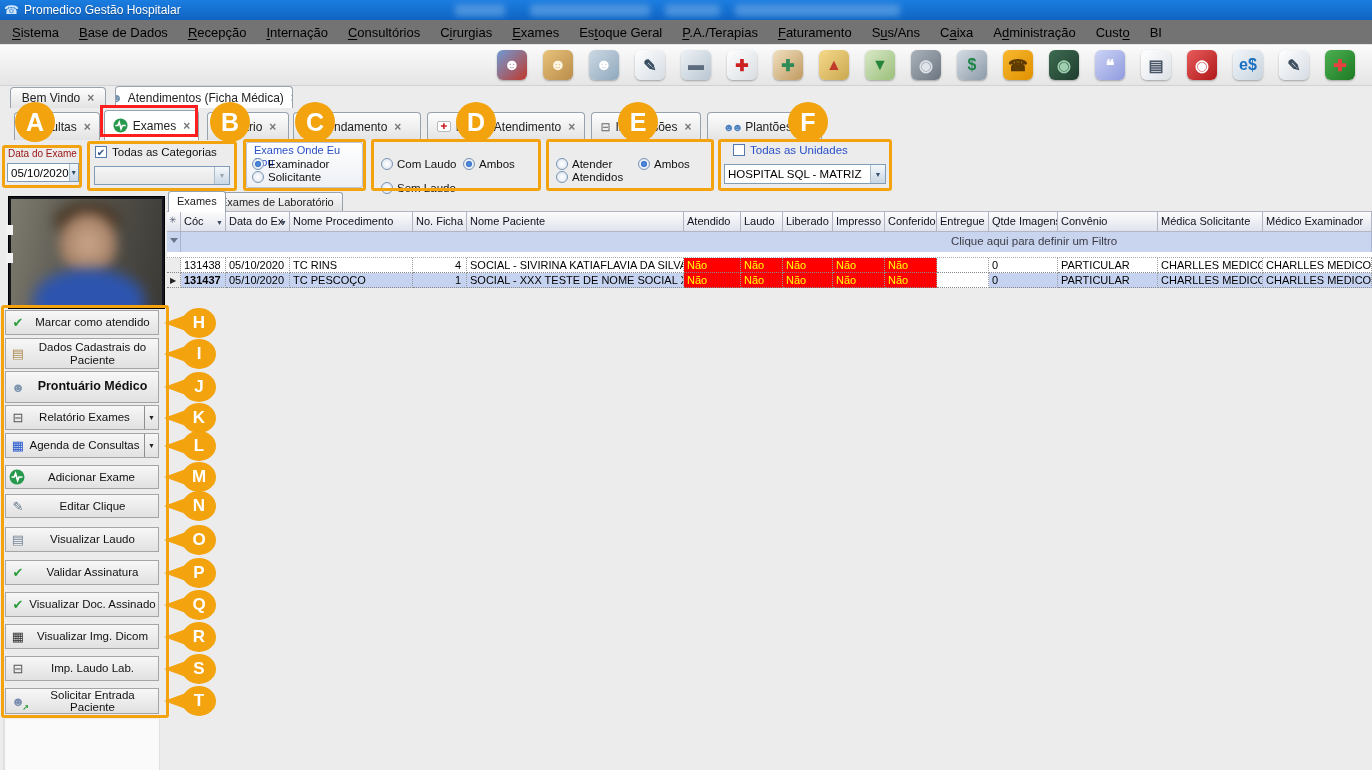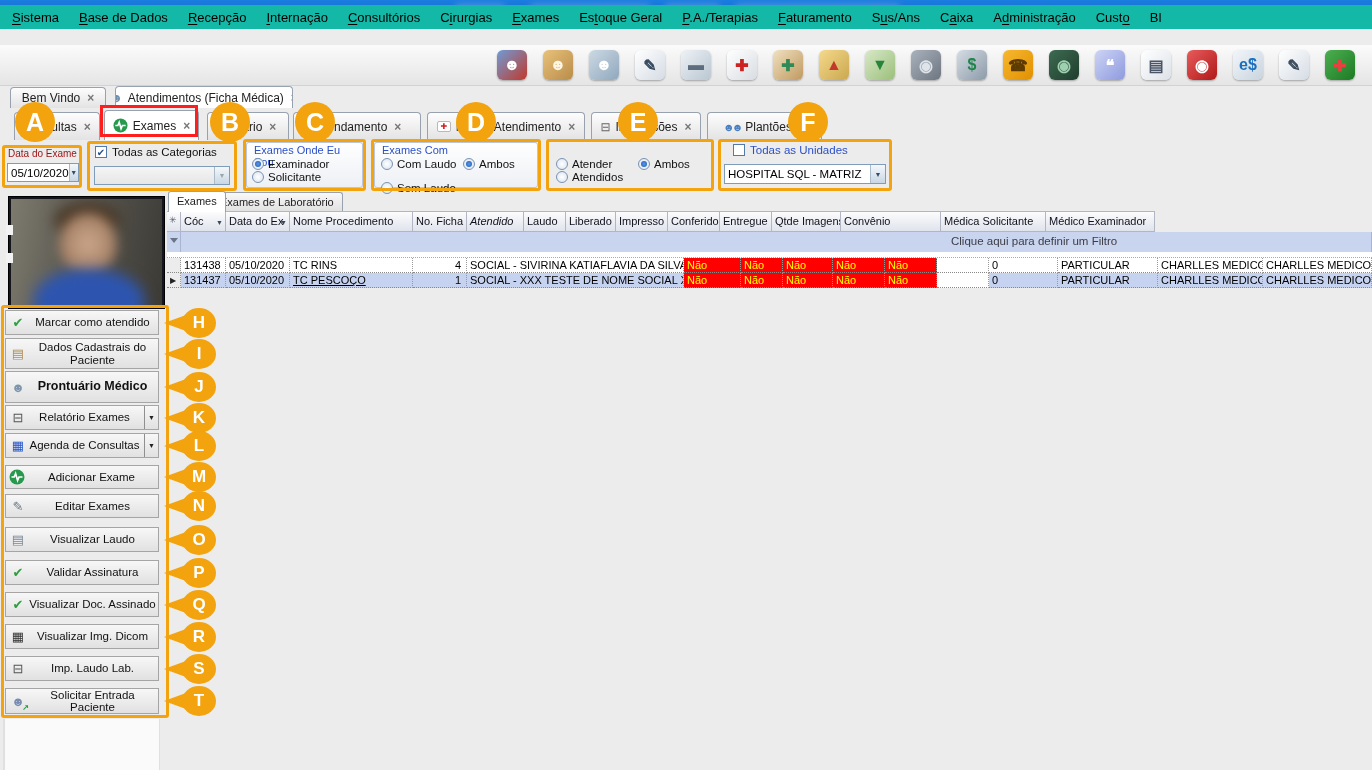--- a/index.html
+++ b/index.html
@@ -4,21 +4,21 @@
 <style>
 *{margin:0;padding:0;box-sizing:border-box}
 body{margin:0;font-family:"Liberation Sans",sans-serif;background:#888}
 #root{position:relative;width:1372px;height:770px;background:#ececec;overflow:hidden;font-size:12px;color:#111}
 
 .titlebar{position:absolute;left:0;top:0;width:1372px;height:20px;background:linear-gradient(#1b7de0,#0f64c2);color:#fff;display:flex;align-items:center;padding-left:4px}
 .ticon{color:#cfe5fb;font-size:12px;margin-right:5px}
 .title-text{font-size:12px;text-shadow:0 1px 1px rgba(0,0,0,.3)}
 .redact{position:absolute;top:4px;height:12px;background:#4e96e0;filter:blur(3px);border-radius:3px;opacity:.95}
 
-.menubar{position:absolute;left:0;top:5px;width:1372px;height:25px;background:#14b8a6;display:flex;align-items:center;padding-left:2px;border-bottom:1px solid #e5e5e5}
+.menubar{position:absolute;left:0;top:20px;width:1372px;height:25px;background:#737373;display:flex;align-items:center;padding-left:2px;border-bottom:1px solid #e5e5e5}
 .menu-item{padding:0 10px;font-size:13px;color:#000;white-space:nowrap}
 
 .toolbar{position:absolute;left:0;top:45px;width:1372px;height:41px;background:linear-gradient(#fbfbfb,#e5e5e5);border-bottom:1px solid #d2d2d2;display:flex;align-items:center;gap:16px;padding-left:497px}
 .tbicon{width:30px;height:30px;border-radius:6px;font-size:16px;font-weight:bold;display:flex;align-items:center;justify-content:center;box-shadow:0 1px 2px rgba(0,0,0,.3);flex:0 0 auto}
 
 .wrow{position:absolute;left:0;top:86px;width:1372px;height:22px}
 .mrow{position:absolute;left:0;top:108px;width:1372px;height:32px}
 .wtab,.mtab{position:absolute;background:linear-gradient(#fdfdfd,#e3e3e3);border:1px solid #98a2ae;border-bottom:none;border-radius:4px 4px 0 0;display:flex;align-items:center;gap:5px;font-size:12px;color:#222;padding:0 6px;justify-content:center;white-space:nowrap;overflow:hidden}
 .wtab{top:1px;height:21px}
 .wtab.active{background:#fff;top:0;height:22px;z-index:2}
@@ -212,23 +212,20 @@
   <div class="ropt" style="left:252px;top:158px">
     <span class="radio on"></span>
     <span>Examinador</span>
   </div>
   <div class="ropt" style="left:252px;top:171px">
     <span class="radio"></span>
     <span>Solicitante</span>
   </div>
   <div class="obox" style="left:243px;top:139px;width:123px;height:52px"></div>
 
-  <div class="gbox" style="left:374px;top:142px;width:164px;height:46px">
-    <div class="gbox-title">Exames Com</div>
-  </div>
   <div class="ropt" style="left:381px;top:158px">
     <span class="radio"></span>
     <span>Com Laudo</span>
   </div>
   <div class="ropt" style="left:381px;top:182px">
     <span class="radio"></span>
     <span>Sem Laudo</span>
   </div>
   <div class="ropt" style="left:463px;top:158px">
     <span class="radio on"></span>
@@ -272,21 +269,22 @@
   <div class="gtab active" style="left:168px;top:191px"><span>Exames</span></div>
   <div class="gtab" style="left:211px;top:192px"><span>Exames de Laboratório</span></div>
 
   <div id="exams-grid">
       <div class="grid-row" style="top: 211px;">
         <div class="gh ind" style="width: 14px;">✳</div>
         <div class="gh" style="width: 45px;">Cóc<span class="sort-arrow">▼</span></div>
         <div class="gh" style="width: 64px;">Data do Ex<span class="sort-arrow">▼</span></div>
         <div class="gh" style="width: 123px;">Nome Procedimento</div>
         <div class="gh" style="width: 54px;">No. Ficha</div>
-        <div class="gh" style="width: 57px; font-style: italic;">Atendido</div>
+        <div class="gh" style="width: 217px;">Nome Paciente</div>
+        <div class="gh" style="width: 57px;">Atendido</div>
         <div class="gh" style="width: 42px;">Laudo</div>
         <div class="gh" style="width: 50px;">Liberado</div>
         <div class="gh" style="width: 52px;">Impresso</div>
         <div class="gh" style="width: 52px;">Conferido</div>
         <div class="gh" style="width: 52px;">Entregue</div>
         <div class="gh" style="width: 69px;">Qtde Imagens</div>
         <div class="gh" style="width: 100px;">Convênio</div>
         <div class="gh" style="width: 105px;">Médica Solicitante</div>
         <div class="gh" style="width: 109px;">Médico Examinador</div>
       </div>
@@ -311,23 +309,23 @@
         <div class="gc flag-nao" style="width: 52px;">Não</div>
         <div class="gc flag-nao" style="width: 52px;">Não</div>
         <div class="gc flag-empty" style="width: 52px;"></div>
         <div class="gc" style="width: 69px;">0</div>
         <div class="gc" style="width: 100px;">PARTICULAR</div>
         <div class="gc" style="width: 105px;">CHARLLES MEDICO</div>
         <div class="gc" style="width: 109px;">CHARLLES MEDICO</div>
       </div>
       <div class="grid-row data-row selected" style="top: 273px;">
         <div class="gc ind" style="width: 14px;">▶</div>
-        <div class="gc" style="width: 45px;">131437</div>
+        <div class="gc" style="width: 45px; font-weight: bold;">131437</div>
         <div class="gc" style="width: 64px;">05/10/2020</div>
-        <div class="gc" style="width: 123px; text-decoration: underline;">TC PESCOÇO</div>
+        <div class="gc" style="width: 123px;">TC PESCOÇO</div>
         <div class="gc ar" style="width: 54px;">1</div>
         <div class="gc" style="width: 217px;">SOCIAL - XXX TESTE DE NOME SOCIAL XXX</div>
         <div class="gc flag-nao" style="width: 57px;">Não</div>
         <div class="gc flag-nao" style="width: 42px;">Não</div>
         <div class="gc flag-nao" style="width: 50px;">Não</div>
         <div class="gc flag-nao" style="width: 52px;">Não</div>
         <div class="gc flag-nao" style="width: 52px;">Não</div>
         <div class="gc flag-empty" style="width: 52px;"></div>
         <div class="gc" style="width: 69px;">0</div>
         <div class="gc" style="width: 100px;">PARTICULAR</div>
@@ -364,21 +362,21 @@
         <span class="pulse-ico">
           <svg width="16" height="16" viewBox="0 0 16 16">
             <circle cx="8" cy="8" r="7.5" fill="#27994d"></circle>
             <polyline points="2.5,8 5.2,8 6.6,4.5 8.6,11.5 10,8 13.5,8" fill="none" stroke="#fff" stroke-width="1.7"></polyline>
           </svg>
         </span>
         <span class="sbtn-lbl">Adicionar Exame</span>
       </div>
       <div class="sbtn" style="top: 494px; height: 24px;">
         <span class="sbtn-ico" style="color: rgb(102, 119, 136);">✎</span>
-        <span class="sbtn-lbl">Editar Exames</span>
+        <span class="sbtn-lbl">Editar Clique</span>
       </div>
       <div class="sbtn" style="top: 527px; height: 25px;">
         <span class="sbtn-ico" style="color: rgb(119, 136, 153);">▤</span>
         <span class="sbtn-lbl">Visualizar Laudo</span>
       </div>
       <div class="sbtn" style="top: 560px; height: 25px;">
         <span class="sbtn-ico" style="color: rgb(46, 158, 62);">✔</span>
         <span class="sbtn-lbl">Validar Assinatura</span>
       </div>
       <div class="sbtn" style="top: 592px; height: 25px;">

